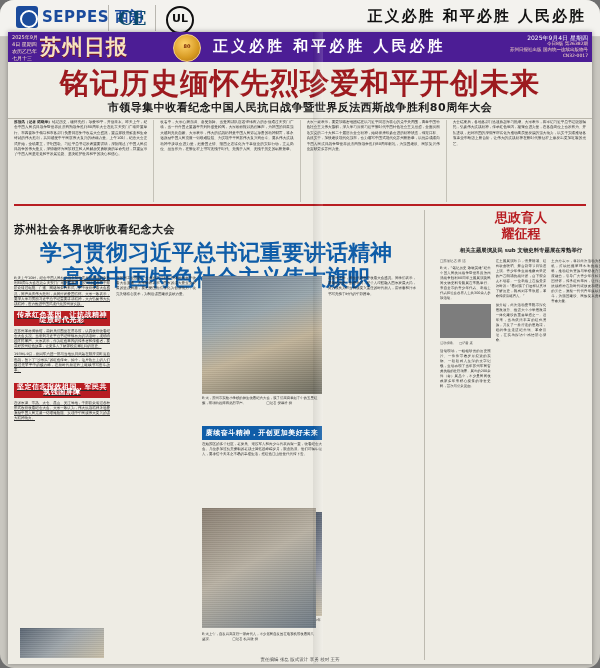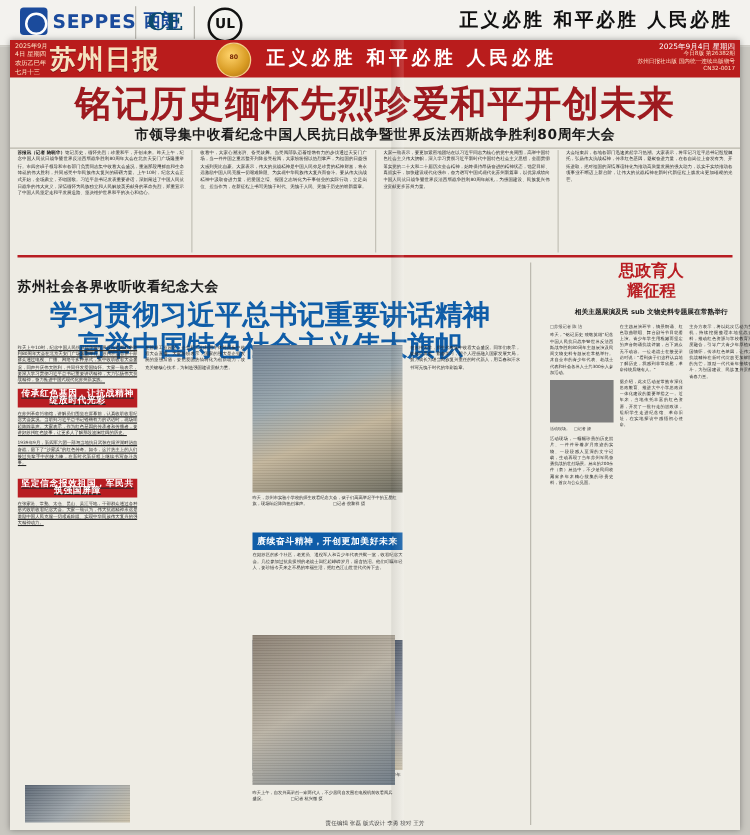--- a/index.html
+++ b/index.html
@@ -12,20 +12,21 @@
     height: 668px;
     overflow: hidden;
     font-family: "DejaVu Sans", "Liberation Sans", sans-serif;
   }
   .page {
     position: relative;
     width: 600px;
     height: 668px;
     background: #c9c7c0;
     overflow: hidden;
+    border-radius: 14px;
   }
 
   
   .top-banner {
     position: absolute;
     top: 0; left: 0;
     width: 600px;
     height: 36px;
     background: #f3f2ee;
     border-bottom: 1px solid #cfcdc6;
@@ -117,21 +118,21 @@
     background: linear-gradient(to right, rgba(0,0,0,0.07), rgba(255,255,255,0.15));
     pointer-events: none;
     z-index: 40;
   }
 
   
   .masthead {
     position: absolute;
     top: 0; left: 0;
     width: 584px; height: 44px;
-    background: #b91c1c;
+    background: #4c1d95;
     color: #fff;
     overflow: hidden;
   }
   .masthead .date-left {
     position: absolute;
     left: 4px; top: 2px;
     font-size: 5px;
     line-height: 7px;
     color: #ffe9c9;
     width: 28px;

